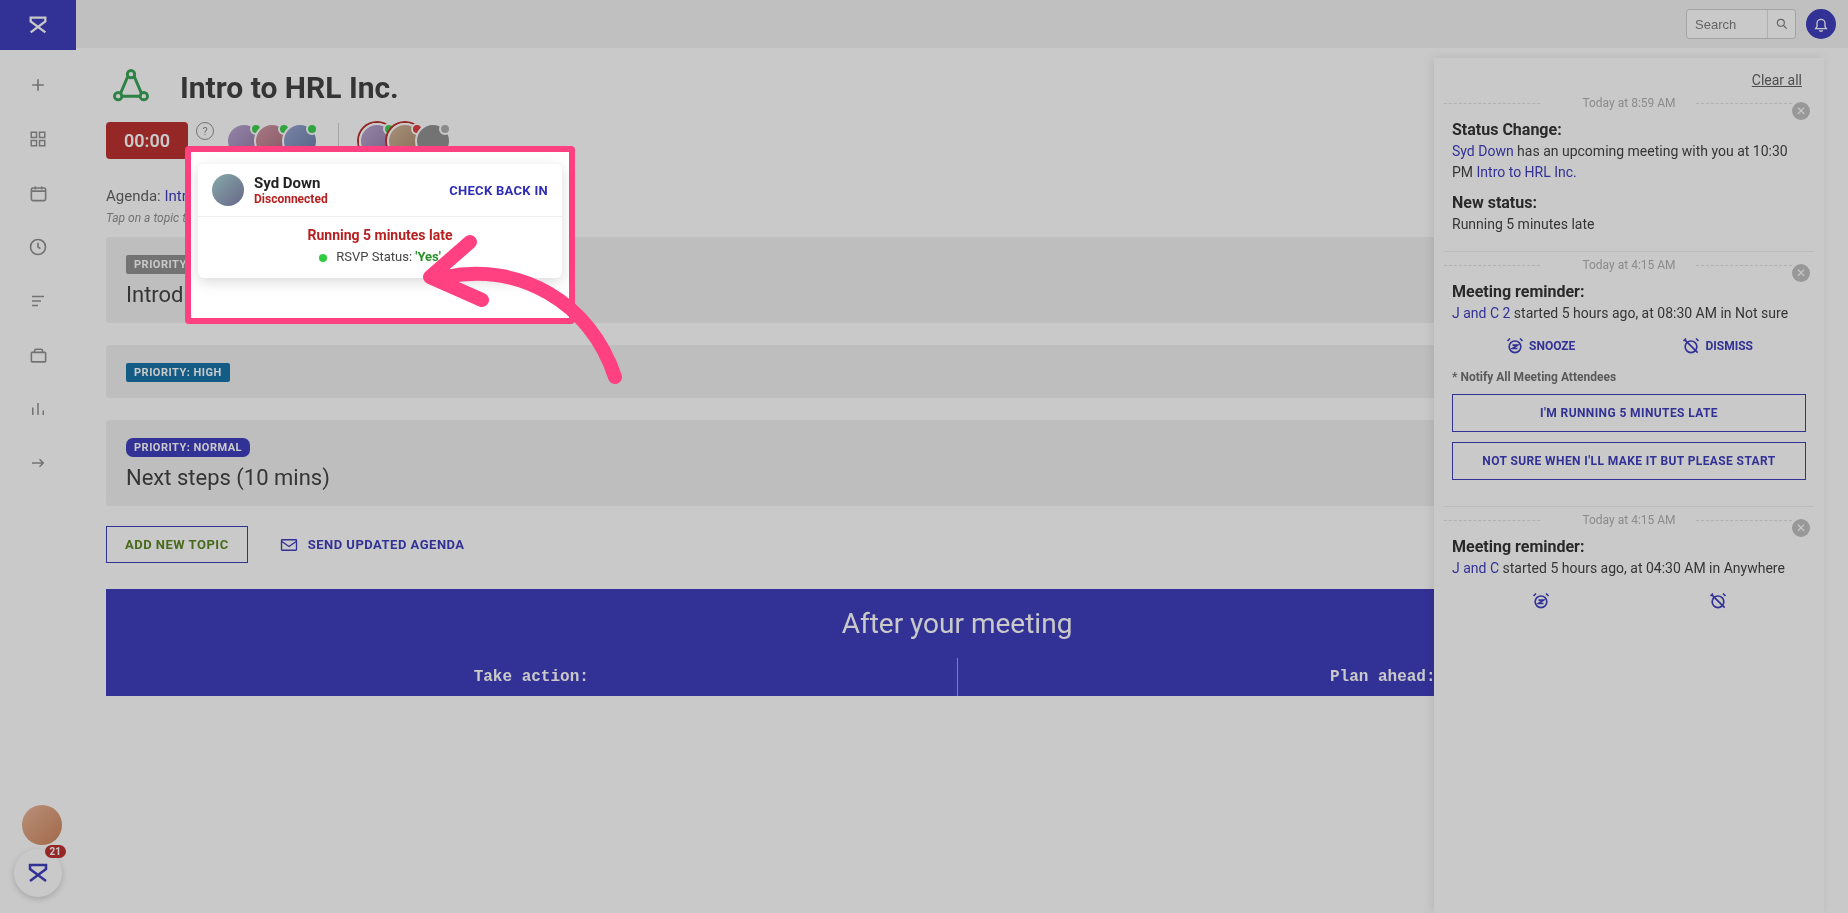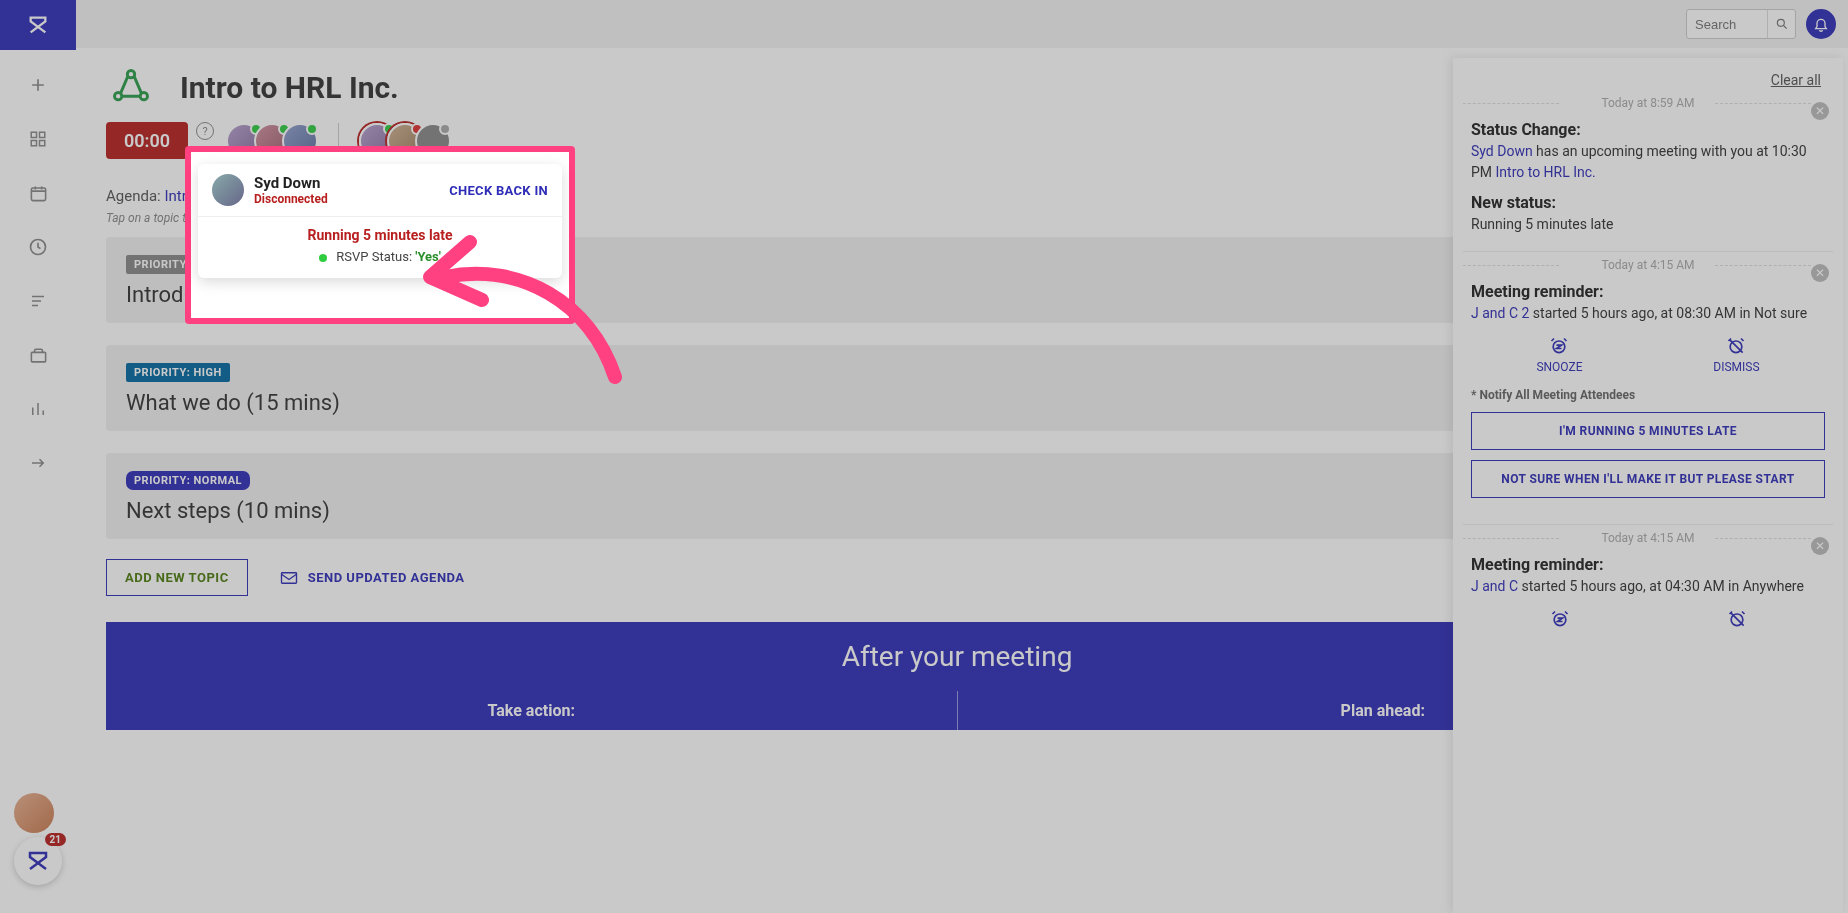--- a/index.html
+++ b/index.html
@@ -11,21 +11,21 @@
   .search-wrap { display: flex; align-items: center; background: #fff; border: 1px solid #ccc; border-radius: 3px; height: 30px; }
   .search-wrap input { border: none; outline: none; padding: 0 8px; width: 80px; font-size: 13px; background: transparent; }
   .search-wrap .sicon { width: 28px; height: 28px; display: flex; align-items: center; justify-content: center; border-left: 1px solid #ddd; color: #666; }
   .bell-btn { width: 30px; height: 30px; border-radius: 50%; background: #2f2db8; color: #fff; display: flex; align-items: center; justify-content: center; }
 
   
   .sidebar { width: 76px; background: #fff; display: flex; flex-direction: column; align-items: center; z-index: 2; }
   .logo-box { width: 76px; height: 50px; background: #2f2db8; display: flex; align-items: center; justify-content: center; color: #fff; font-weight: bold; }
   .side-list { display: flex; flex-direction: column; gap: 32px; margin-top: 24px; align-items: center; color: #888; }
   .side-ic { width: 22px; height: 22px; display: flex; align-items: center; justify-content: center; }
-  .sidebar-bottom { margin-top: auto; padding-bottom: 28px; display: flex; flex-direction: column; align-items: flex-start; gap: 4px; }
+  .sidebar-bottom { margin-top: auto; padding-bottom: 16px; display: flex; flex-direction: column; align-items: flex-end; gap: 4px; }
   .avatar-img, .avatar-circ { width: 40px; height: 40px; border-radius: 50%; background: linear-gradient(135deg,#e8b090,#c97a50); }
   .sidebar-bottom .brand-badge { position: relative; width: 48px; height: 48px; border-radius: 50%; background: #fff; box-shadow: 0 2px 6px rgba(0,0,0,.2); display:flex; align-items:center; justify-content:center; color:#2f2db8; }
   .brand-badge .nb { position:absolute; top:-4px; right:-4px; background:#b81f1f; color:#fff; font-size:10px; border-radius:9px; padding:1px 5px; font-weight:bold;}
 
   
   .main { flex: 1; padding: 62px 40px 0 30px; overflow: hidden; position: relative; }
   .page-head { display: flex; align-items: center; gap: 24px; margin-bottom: 10px; }
   .mtg-icon { width: 50px; height: 50px; border-radius: 8px; display:flex; align-items:center; justify-content:center; color:#2a9d4a; }
   .page-title { font-size: 30px; color: #333; }
 
@@ -60,39 +60,39 @@
   .prio-normal { background:#2f2db8;border-radius:7px; }
   .topic-title { font-size:22px; color:#333; margin-top:8px; }
   .plus-btn { position:absolute; right:20px; top:50%; transform:translateY(-50%); color:#2f2db8; font-size:26px; font-weight:300; }
 
   .topic-actions-row { display:flex; gap:30px; margin-top:20px; }
   .outline-btn { border:1px solid #2f2db8; color:#4d7c0f; font-weight:bold; font-size:13px; padding:10px 18px; letter-spacing:.5px; }
   .link-action { display:flex; align-items:center; gap:8px; color:#2f2db8; font-weight:bold; font-size:13px; letter-spacing:.5px; align-self:center;text-align:right; }
 
   .after-box { background:#2f2db8; color:#fff; text-align:center; margin-top:26px; padding:18px 0 0; }
   .after-box h2 { font-size:28px; font-weight:400; margin-bottom:18px; }
-  .after-cols { display:flex; }
+  .after-cols { display:flex;font-family:Liberation Mono, monospace; }
   .after-col { flex:1; font-weight:bold; padding:10px 0; }
   .after-cols .sep { width:1px; background:rgba(255,255,255,.5); }
 
   
-  .notif-panel { position:absolute; top:58px; right:5px; width:390px; bottom:0; background:#fff; box-shadow:-2px 0 10px rgba(0,0,0,.1); padding:14px 10px 0 10px; overflow:hidden; z-index:3; }
+  .notif-panel { position:absolute; top:58px; right:24px; width:390px; bottom:0; background:#fff; box-shadow:-2px 0 10px rgba(0,0,0,.1); padding:14px 10px 0 10px; overflow:hidden; z-index:3; }
   .notif-panel .clear-all { display:block; text-align:right; color:#555; text-decoration:underline; font-size:14px; margin-bottom:8px; padding-right:12px; }
   .notif-time { text-align:center; color:#aaa; font-size:12px; position:relative; margin:6px 0 10px; }
   .notif-time::before, .notif-time::after { content:""; position:absolute; top:50%; width:26%; border-top:1px dashed #ddd; }
   .notif-time::before { left:0; }
   .notif-time::after { right:22px; }
   .notif-group { position:relative; padding: 0 8px 12px 8px; }
   .notif-close { position:absolute; top:-18px; right:4px; width:18px; height:18px; border-radius:50%; background:#bbb; color:#fff; font-size:12px; display:flex; align-items:center; justify-content:center; }
   .nf-title { font-weight:bold; color:#222; margin-bottom:2px; }
   .nf-body { color:#333; font-size:14px; line-height:1.5; }
   .nf-body .lnk { color:#2f2db8; }
   .nf-sub { margin-top:10px; }
   .nf-actions { display:flex; justify-content:space-around; margin-top:12px; }
-  .nf-act { display:flex; flex-direction:column; align-items:center; gap:4px; color:#2f2db8; font-weight:normal; font-size:12px; }
+  .nf-act { display:flex; flex-direction:row; align-items:center; gap:4px; color:#2f2db8; font-weight:bold; font-size:12px; }
   .nf-act svg { width:20px; height:20px; }
   .nf-note { color:#666; font-size:12px; font-weight:bold; margin:14px 0 10px; }
   .nf-bigbtn { border:1px solid #2f2db8; color:#2f2db8; font-weight:bold; font-size:12px; text-align:center; padding:11px 6px; margin-bottom:10px; letter-spacing:.4px; }
   .notif-panel hr { border:none; border-top:1px solid #eee; margin:4px 0 6px; }
 
   
   .popover-outer { position:absolute; left:185px; top:146px; width:390px; height:178px; background:#fff; border:6px solid #ff4081; border-radius:4px; z-index:20; padding:12px 7px 0; }
   .popover-card { background:#fff; border-radius:6px; box-shadow:0 4px 14px rgba(0,0,0,.15); padding:10px 14px 14px; }
   .pop-row1 { display:flex; align-items:center; }
   .pop-av { width:32px; height:32px; border-radius:50%; background:linear-gradient(135deg,#8aa,#668); margin-right:10px; }
@@ -262,21 +262,20 @@
   <div class="hint">Tap on a topic to expand</div>
 
   <div class="topics">
     <div class="topic-card">
       <span class="prio-badge prio-low">PRIORITY: LOW</span>
       <div class="topic-title">Introductions (5 mins)</div>
       <div class="plus-btn">+</div>
     </div>
     <div class="topic-card">
       <span class="prio-badge prio-high">PRIORITY: HIGH</span>
-      <div class="topic-title">What we do (15 mins)</div>
       <div class="plus-btn">+</div>
     </div>
     <div class="topic-card">
       <span class="prio-badge prio-normal">PRIORITY: NORMAL</span>
       <div class="topic-title">Next steps (10 mins)</div>
       <div class="plus-btn">+</div>
     </div>
   </div>
 
   <div class="topic-actions-row">

